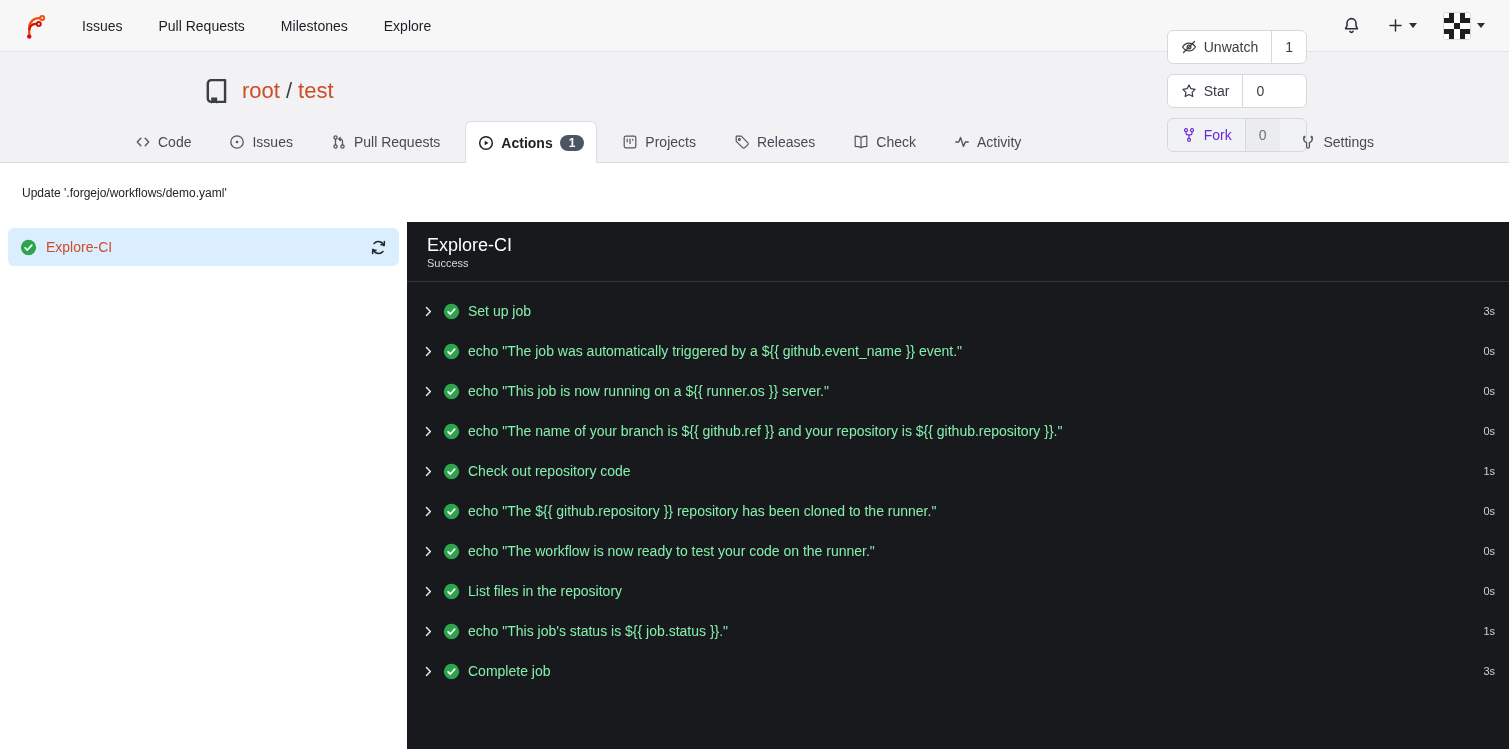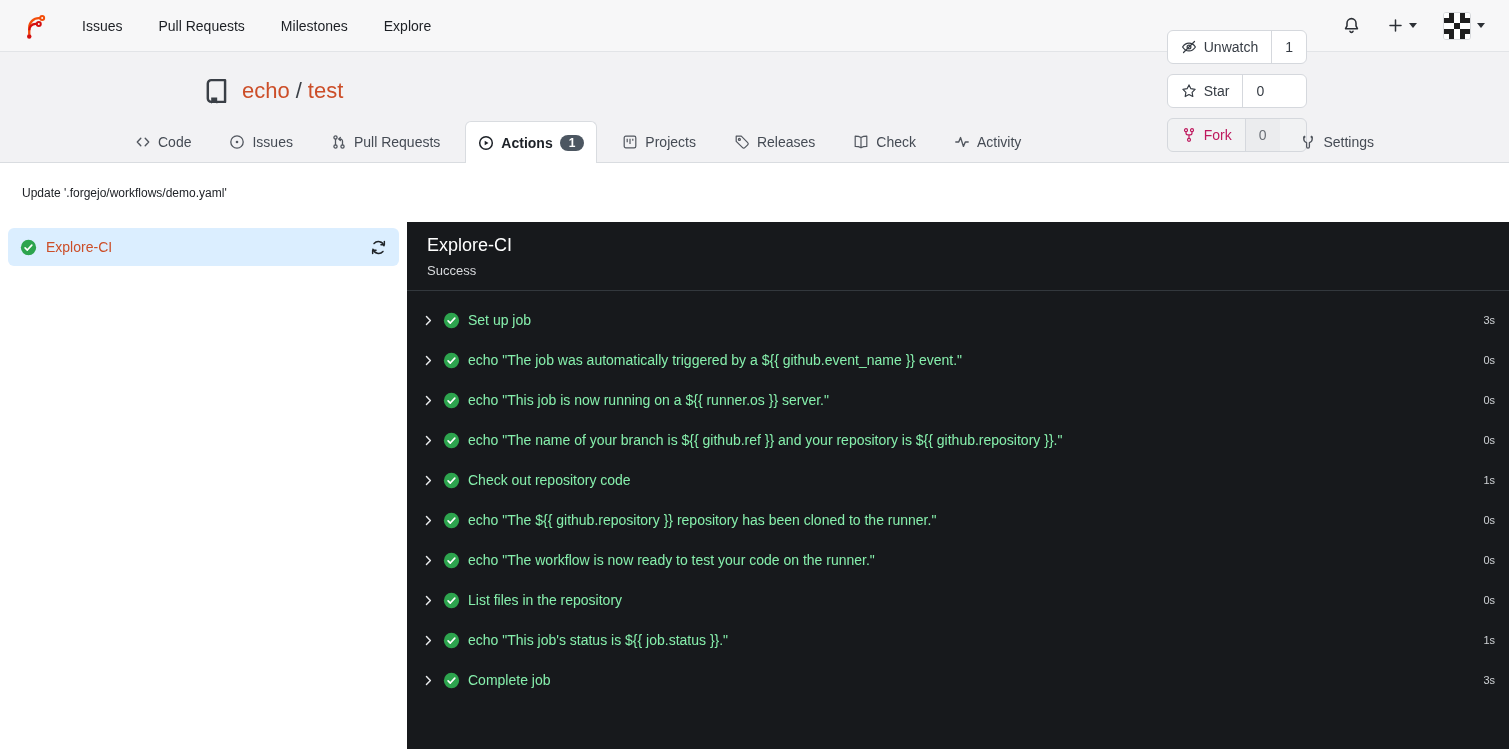--- a/index.html
+++ b/index.html
@@ -36,21 +36,21 @@
   .repo-name a { color: #cc4e28; text-decoration: none; cursor: pointer; }
   .repo-sep { color: #3a3f46; }
   .repo-actions { margin-left: auto; display: flex; gap: 10px; flex-direction: column; }
   .btn-group {
     display: flex; align-items: stretch; height: 34px; border: 1px solid #d5d8dd;
     border-radius: 6px; overflow: hidden; background: #ffffff; cursor: pointer;
   }
   .btn-main { display: flex; align-items: center; gap: 7px; padding: 0 13px; color: #363c44; font-weight: 500; }
   .btn-count { display: flex; align-items: center; padding: 0 13px; border-left: 1px solid #d5d8dd; color: #363c44; font-weight: 500; }
   .btn-group.disabled { background: #f1f2f3; cursor: default; }
-  .btn-group.disabled .btn-main { color: #be185d; }
+  .btn-group.disabled .btn-main { color: #6d28d9; }
   .btn-group.disabled .btn-count { color: #6b7077; background: #ebecee; }
   .btn-icon { color: inherit; }
 
   
   .tabs-row { display: flex; align-items: flex-end; height: 42px; padding: 0 116px; border-bottom: 1px solid #d9dce0; }
   .tab {
     display: flex; align-items: center; gap: 7px; padding: 10px 12px; margin: 0 6px;
     color: #454b54; cursor: pointer; border: 1px solid transparent; border-bottom: none;
     border-radius: 6px 6px 0 0; height: 41px; white-space: nowrap;
   }
@@ -76,21 +76,21 @@
   .run-item {
     height: 38px; background: #dbeeff; border-radius: 6px; display: flex;
     align-items: center; padding: 0 12px; cursor: pointer;
   }
   .run-item .run-label { color: #cc4e28; margin-left: 9px; font-size: 14px; }
   .run-refresh { margin-left: auto; color: #212529; cursor: pointer; display: flex; }
 
   .job-panel { flex: 1; background: #17191c; color: #f4f5f6; display: flex; flex-direction: column; }
   .job-header { padding: 13px 20px 12px; border-bottom: 1px solid #33383d; }
   .job-title { font-size: 18px; font-weight: 500; color: #ffffff; }
-  .job-status { margin-top: 7px; font-size: 13px; color: #d8dadd; }
+  .job-status { margin-top: 1px; font-size: 11px; color: #d8dadd; }
   .steps { padding: 9px 14px 0 15px; }
   .step-row { height: 40px; display: flex; align-items: center; cursor: pointer; }
   .step-chevron { color: #eceef0; display: flex; }
   .step-check { margin-left: 8px; display: flex; }
   .step-label { margin-left: 8px; font-size: 14px; color: #86efac; }
   .step-duration { margin-left: auto; font-size: 11px; color: #cfd2d5; }
 
   .check-circle-green circle { fill: #2da44e; }
 </style>
 </head>
@@ -152,21 +152,21 @@
 <section class="repo-header">
   <div class="repo-header-inner">
     <div class="repo-title-row">
       <span class="repo-book-icon">
         <svg viewBox="0 0 16 16" width="30" height="30" fill="none" stroke="currentColor" stroke-width="1.3" stroke-linejoin="round">
           <path d="M4.9 2.2h7.4v11.6H4.9a1.8 1.8 0 0 1-1.8-1.8V4a1.8 1.8 0 0 1 1.8-1.8z"></path>
           <path d="M4.9 14.8v-3.4h3.2v3.4L6.5 13.5z" fill="currentColor" stroke="none"></path>
         </svg>
       </span>
       <span class="repo-name">
-        <a>echo</a>
+        <a>root</a>
         <span class="repo-sep">/</span>
         <a>test</a>
       </span>
       <div class="repo-actions">
         <div class="btn-group">
           <span class="btn-main">
             <span class="btn-icon">
               <svg viewBox="0 0 16 16" width="16" height="16" fill="none" stroke="currentColor" stroke-width="1.2" stroke-linecap="round" stroke-linejoin="round">
                 <path d="M1.6 8s2.4-3.9 6.4-3.9S14.4 8 14.4 8 12 11.9 8 11.9 1.6 8 1.6 8z"></path>
                 <circle cx="8" cy="8" r="1.9"></circle>

